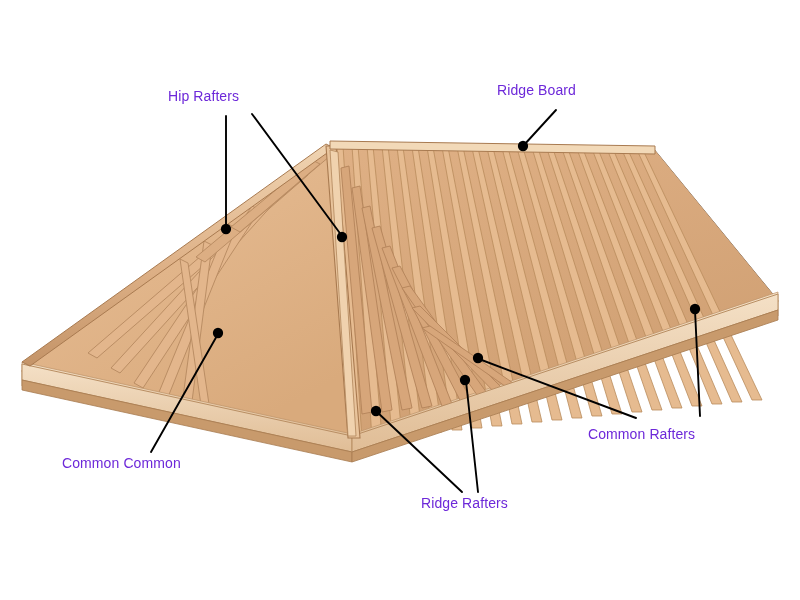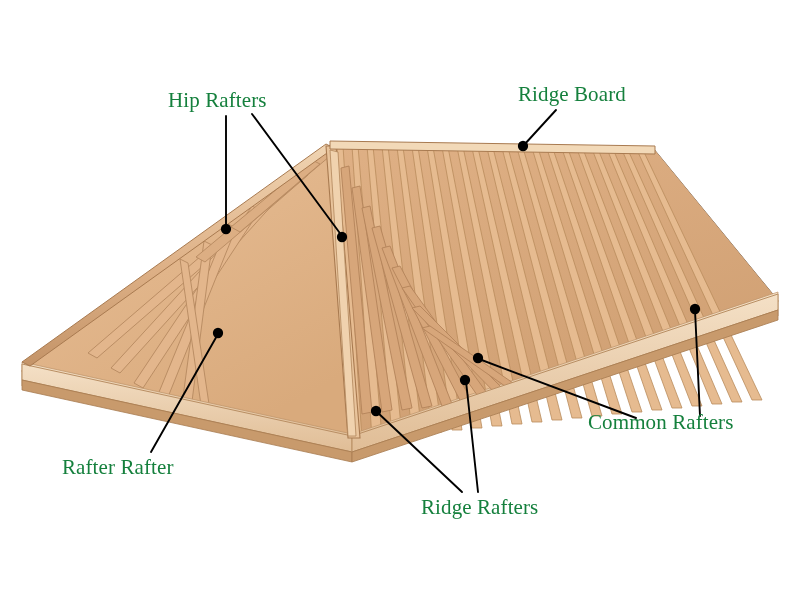--- a/index.html
+++ b/index.html
@@ -7,31 +7,31 @@
   #stage{
     position:relative;
     width:800px;height:600px;
     background:#ffffff;
     overflow:hidden;
     font-family:"Liberation Sans", sans-serif;
   }
   #diagram{position:absolute;left:0;top:0;width:800px;height:600px;}
   .lbl{
     position:absolute;
-    font-family:Liberation Serif, serif;
-    font-size:21px;
-    color:#15803d;
+    font-family:Liberation Sans, sans-serif;
+    font-size:14px;
+    color:#6d28d9;
     white-space:nowrap;
     letter-spacing:0.1px;
   }
   #lbl-hip-rafters{left:168px;top:88px;}
-  #lbl-ridge-board{left:518px;top:82px;}
+  #lbl-ridge-board{left:497px;top:82px;}
   #lbl-common-rafter{left:62px;top:455px;}
   #lbl-jack-rafters{left:421px;top:495px;}
-  #lbl-common-rafters{left:588px;top:410px;}
+  #lbl-common-rafters{left:588px;top:426px;}
 </style>
 </head>
 <body>
 
 <div id="stage">
 
   <svg id="diagram" viewBox="0 0 800 600">
     <defs>
       <linearGradient id="gRight" x1="0" y1="0" x2="0.3" y2="1">
         <stop offset="0%" stop-color="#e2b храм"></stop>
@@ -191,19 +191,19 @@
         <line x1="700" y1="416" x2="695" y2="310"></line>
         <circle cx="695" cy="309" r="4.2"></circle>
       </g>
     </g>
   </svg>
 
   <div class="lbl" id="lbl-hip-rafters">Hip Rafters</div>
 
   <div class="lbl" id="lbl-ridge-board">Ridge Board</div>
 
-  <div class="lbl" id="lbl-common-rafter">Rafter Rafter</div>
+  <div class="lbl" id="lbl-common-rafter">Common Common</div>
 
   <div class="lbl" id="lbl-jack-rafters">Ridge Rafters</div>
 
   <div class="lbl" id="lbl-common-rafters">Common Rafters</div>
 
 </div>
 
 </body></html>

